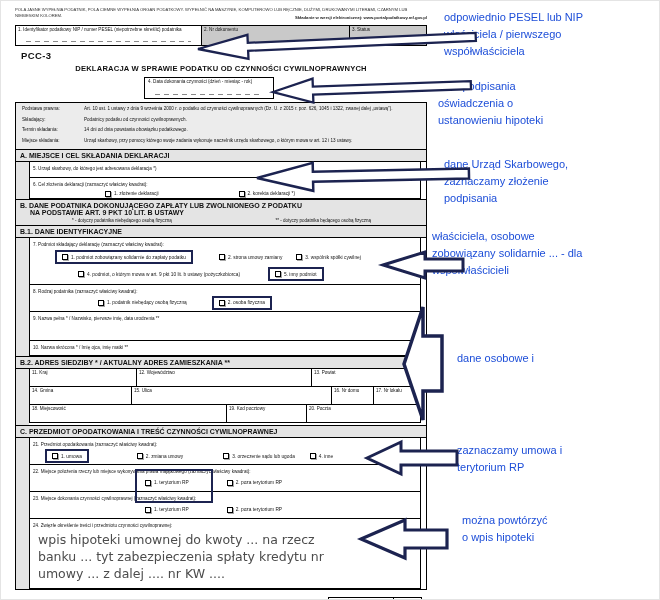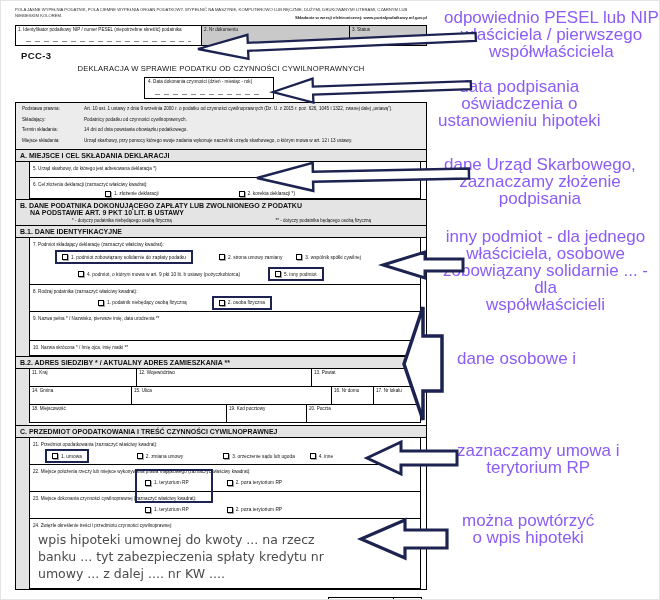--- a/index.html
+++ b/index.html
@@ -16,21 +16,21 @@
   .idrow{ display:flex; margin-top:3px; height:21px; border:1px solid #000; }
   .idbox{ position:relative; padding:1px 2px; }
   .idbox1{ width:186px; border-right:1px solid #000; background:#fff; }
   .idbox2{ width:148px; border-right:1px solid #000; background:#c9c9c9; }
   .idbox3{ flex:1; background:#c9c9c9; }
   .flabel{ font-size:4.6px; line-height:1.25; color:#151515; }
   .comb{ position:absolute; bottom:3px; left:10px; right:10px; height:1px;
          background:repeating-linear-gradient(90deg,#8a8a8a 0 5px,transparent 5px 9px); }
   .codetitle{ position:relative; height:56px; }
   .pcc{ position:absolute; left:6px; top:4px; font-size:9.5px; font-weight:bold; letter-spacing:.4px; }
-  .title{ position:absolute; top:18px; left:0; width:100%; text-align:center; font-size:7.6px; font-weight:normal; letter-spacing:.2px; }
+  .title{ position:absolute; top:18px; left:0; width:100%; text-align:center; font-size:7.6px; font-weight:bold; letter-spacing:.2px; }
   .f4box{ position:absolute; left:129px; top:31px; width:130px; height:22px; border:1.5px solid #000; padding:1px 3px; }
   .legal{ display:grid; grid-template-columns:58px 1fr; gap:1px 4px; background:#ececec;
           border:1px solid #000; padding:3px 4px 2px 6px; font-size:4.6px; line-height:1.35; height:48px; overflow:hidden; }
   .sechdr{ border:1px solid #000; margin-top:-1px; background:#e4e4e4; font-weight:bold; font-size:7px; padding:2px 3px 2px 4px; position:relative; }
   .bnotes{ display:flex; justify-content:space-around; font-weight:normal; font-size:4.5px; margin-top:2px; }
   .secbody{ border:1px solid #000; margin-top:-1px; padding:0 5px 0 13px;
             background:linear-gradient(90deg,#e4e4e4 13px,#fff 13px); }
   .field{ position:relative; border:1px solid #000; margin-top:-1px; padding:4px 3px 2px; background:#fff; }
   .cbrow{ display:flex; align-items:center; margin-top:2px; min-height:8px; }
   .opt{ display:inline-flex; align-items:center; }
@@ -42,21 +42,21 @@
   .hl-tall{ position:absolute; left:106px; top:5px; width:78px; height:34px; border:2.5px solid #1c2350; pointer-events:none; z-index:4; }
   .addr{ display:flex; border:1px solid #000; margin-top:-1px; height:19px; background:#fff; }
   .ac{ border-right:1px solid #000; padding:1px 2px; font-size:4.6px; }
   .ac:last-child{ border-right:none; flex:1; }
   .hand{ font-size:12.5px; color:#4c4c4c; line-height:1.35; padding:4px 0 0 5px; font-family:"DejaVu Sans",sans-serif; }
   .footer{ display:flex; justify-content:flex-end; margin-top:7px; padding-right:5px; }
   .fbox{ border:1.5px solid #000; font-size:6.5px; font-weight:bold; padding:1px 0; text-align:center; }
   .fbox.f1{ width:66px; } .fbox.f2{ width:28px; border-left:none; }
   .sub{ font-size:4px; vertical-align:sub; font-weight:bold; }
   
-  .ann{ position:absolute; color:#8b5cf6; font-size:17px; line-height:17px;text-align:center; }
+  .ann{ position:absolute; color:#1d4ed8; font-size:11px; line-height:17px; }
   
   .overlay{ position:absolute; left:0; top:0; width:660px; height:600px; pointer-events:none; z-index:6; }
 </style>
 </head>
 <body>
 
 <div class="canvas">
 
   <div class="form">
 
@@ -274,21 +274,20 @@
     <div>data podpisania</div>
     <div>oświadczenia o</div>
     <div>ustanowieniu hipoteki</div>
   </div>
   <div class="ann" style="left:443px;top:155px">
     <div>dane Urząd Skarbowego,</div>
     <div>zaznaczamy złożenie</div>
     <div>podpisania</div>
   </div>
   <div class="ann" style="left:431px;top:227px">
-    <div>inny podmiot - dla jednego</div>
     <div>właściciela, osobowe</div>
     <div>zobowiązany solidarnie ... - dla</div>
     <div>współwłaścicieli</div>
   </div>
   <div class="ann" style="left:456px;top:349px">
     <div>dane osobowe i</div>
   </div>
   <div class="ann" style="left:456px;top:441px">
     <div>zaznaczamy umowa i</div>
     <div>terytorium RP</div>

